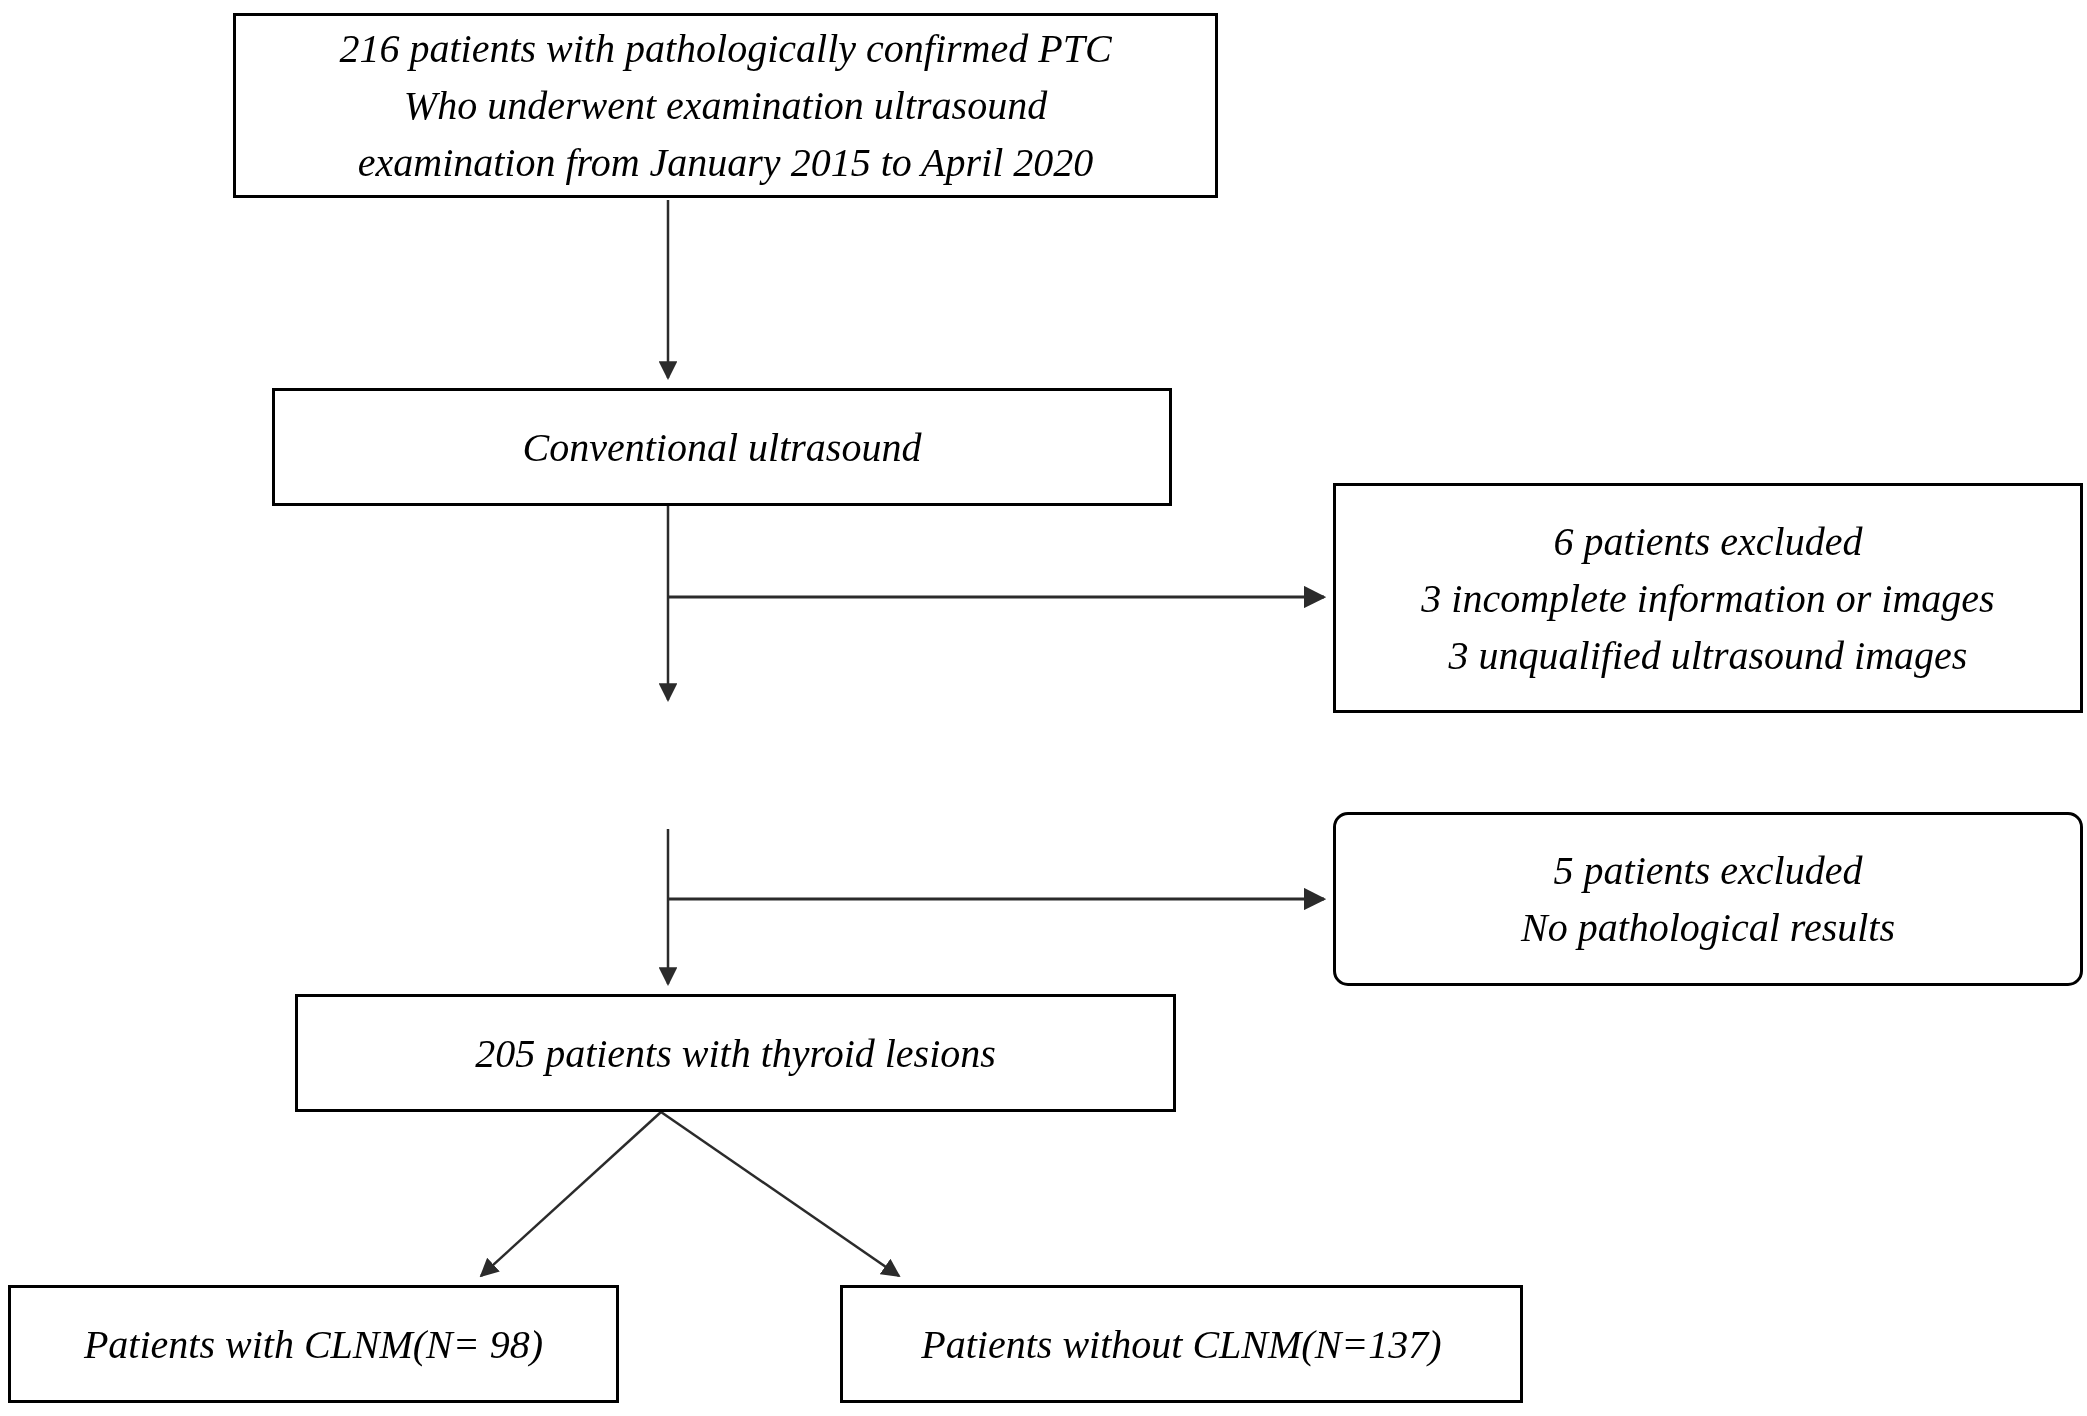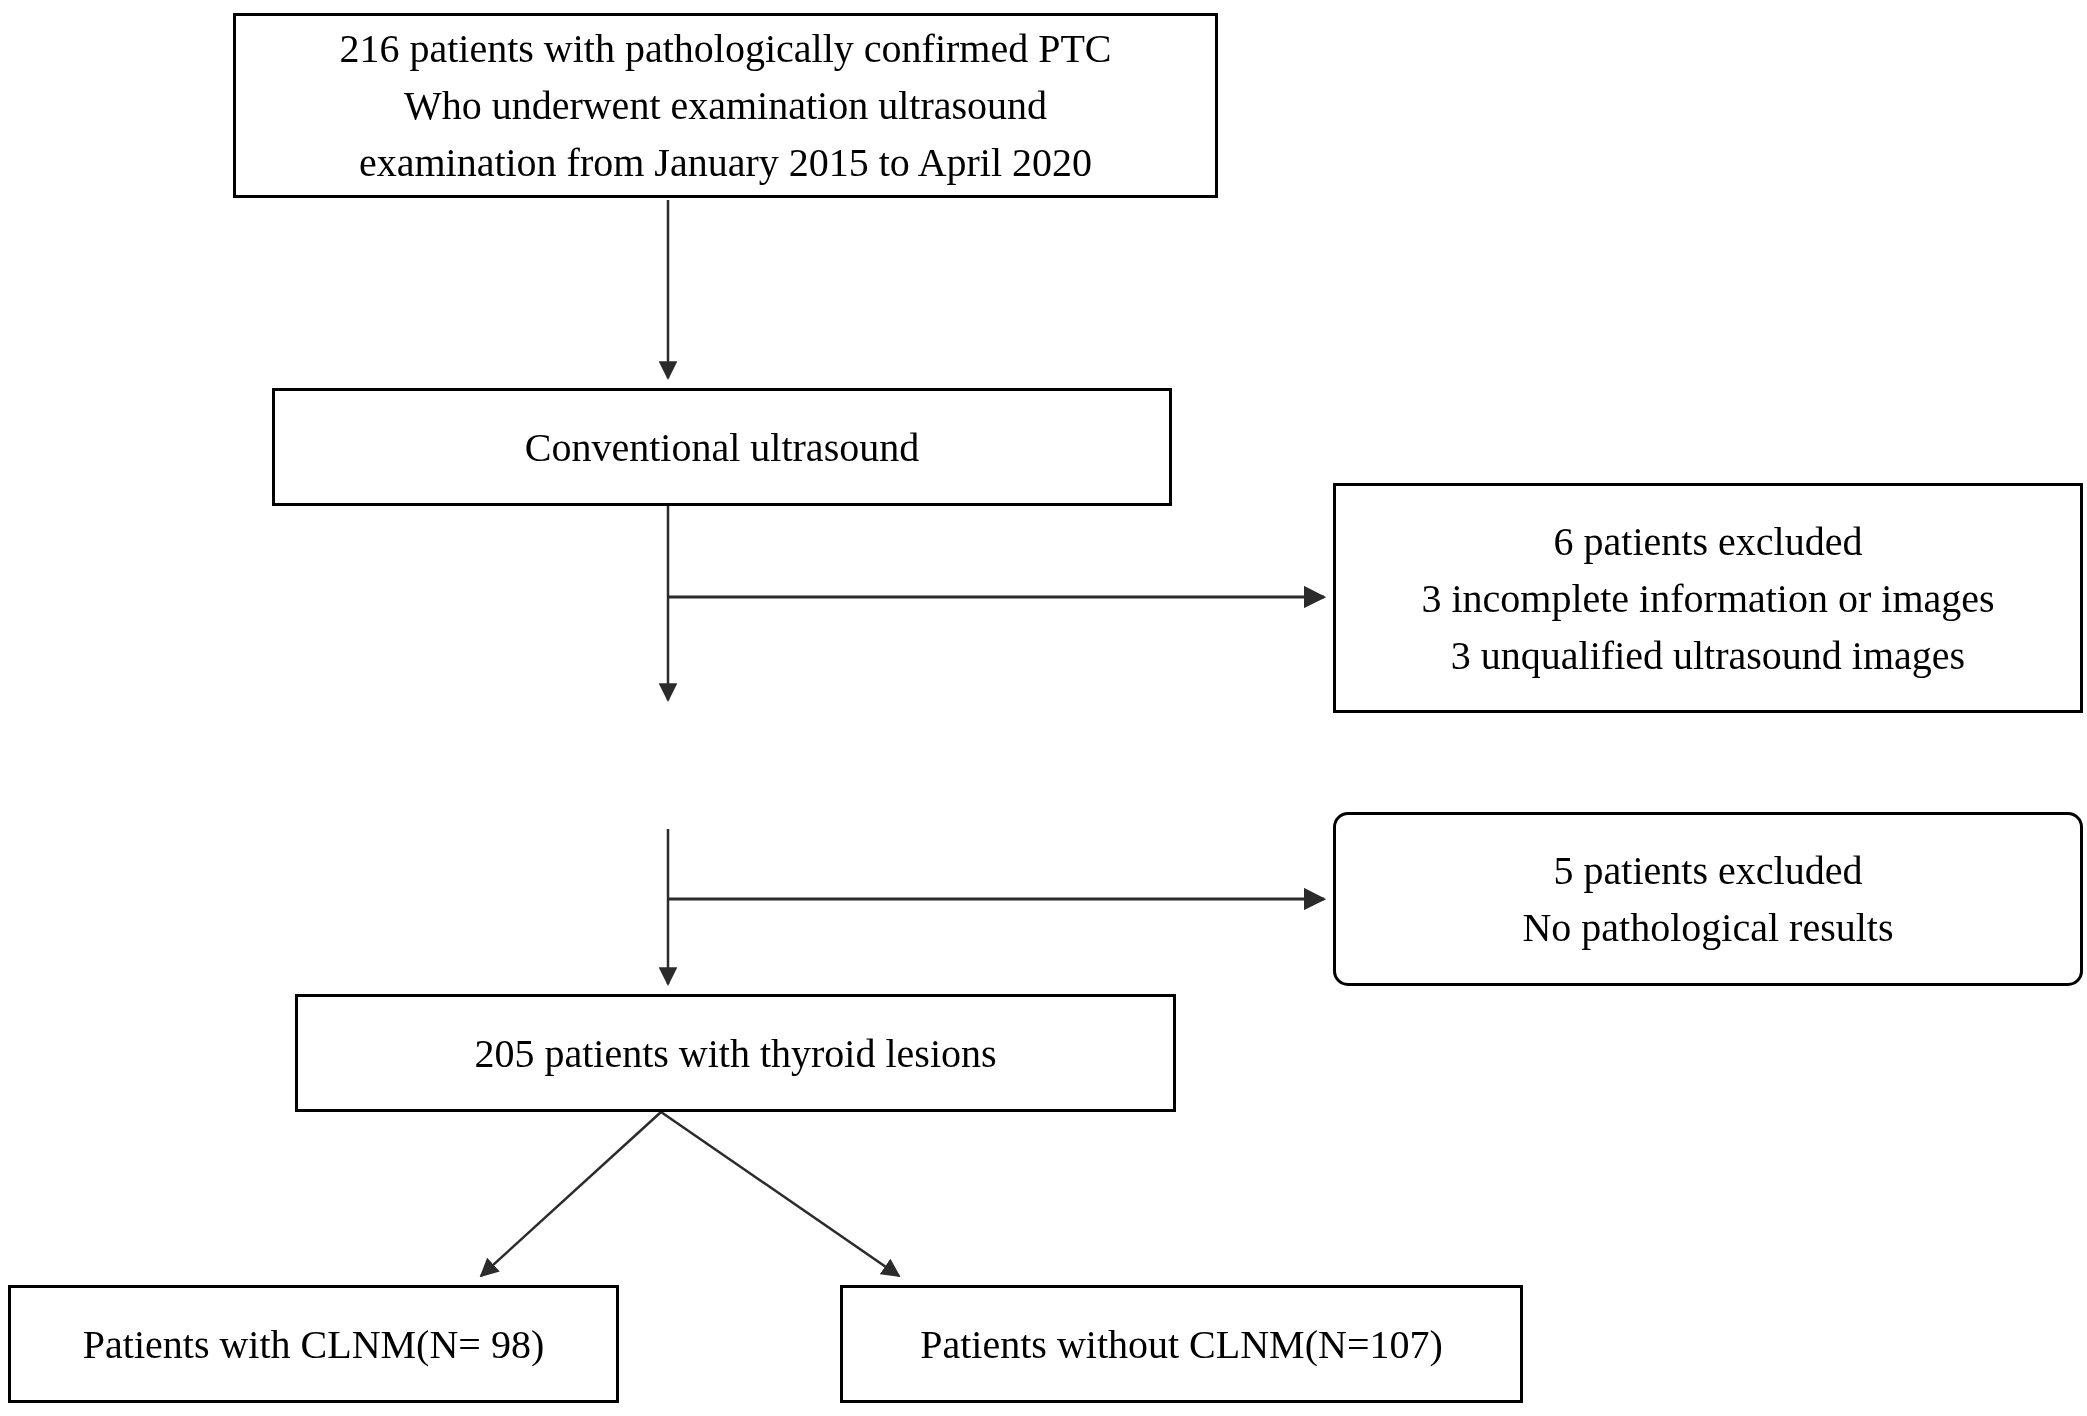--- a/index.html
+++ b/index.html
@@ -10,20 +10,21 @@
   }
   html,body{margin:0;padding:0;background:var(--bg);}
   .canvas{
     position:relative;
     width:2087px;
     height:1416px;
     background:var(--bg);
     font-family:"Liberation Serif","DejaVu Serif",serif;
     color:var(--text);
     overflow:hidden;
+    font-style:italic;
   }
   .connectors{
     position:absolute;
     left:0;top:0;
     width:2087px;height:1416px;
     pointer-events:none;
   }
   .connectors line{
     stroke:var(--arrow);
     stroke-width:3;
@@ -104,16 +105,16 @@
 
   <div class="flowbox b-205">
     <div>205 patients with thyroid lesions</div>
   </div>
 
   <div class="flowbox b-clnm">
     <div>Patients with CLNM(N= 98)</div>
   </div>
 
   <div class="flowbox b-noclnm">
-    <div>Patients without CLNM(N=107)</div>
+    <div>Patients without CLNM(N=137)</div>
   </div>
 
 </div>
 
 </body></html>

